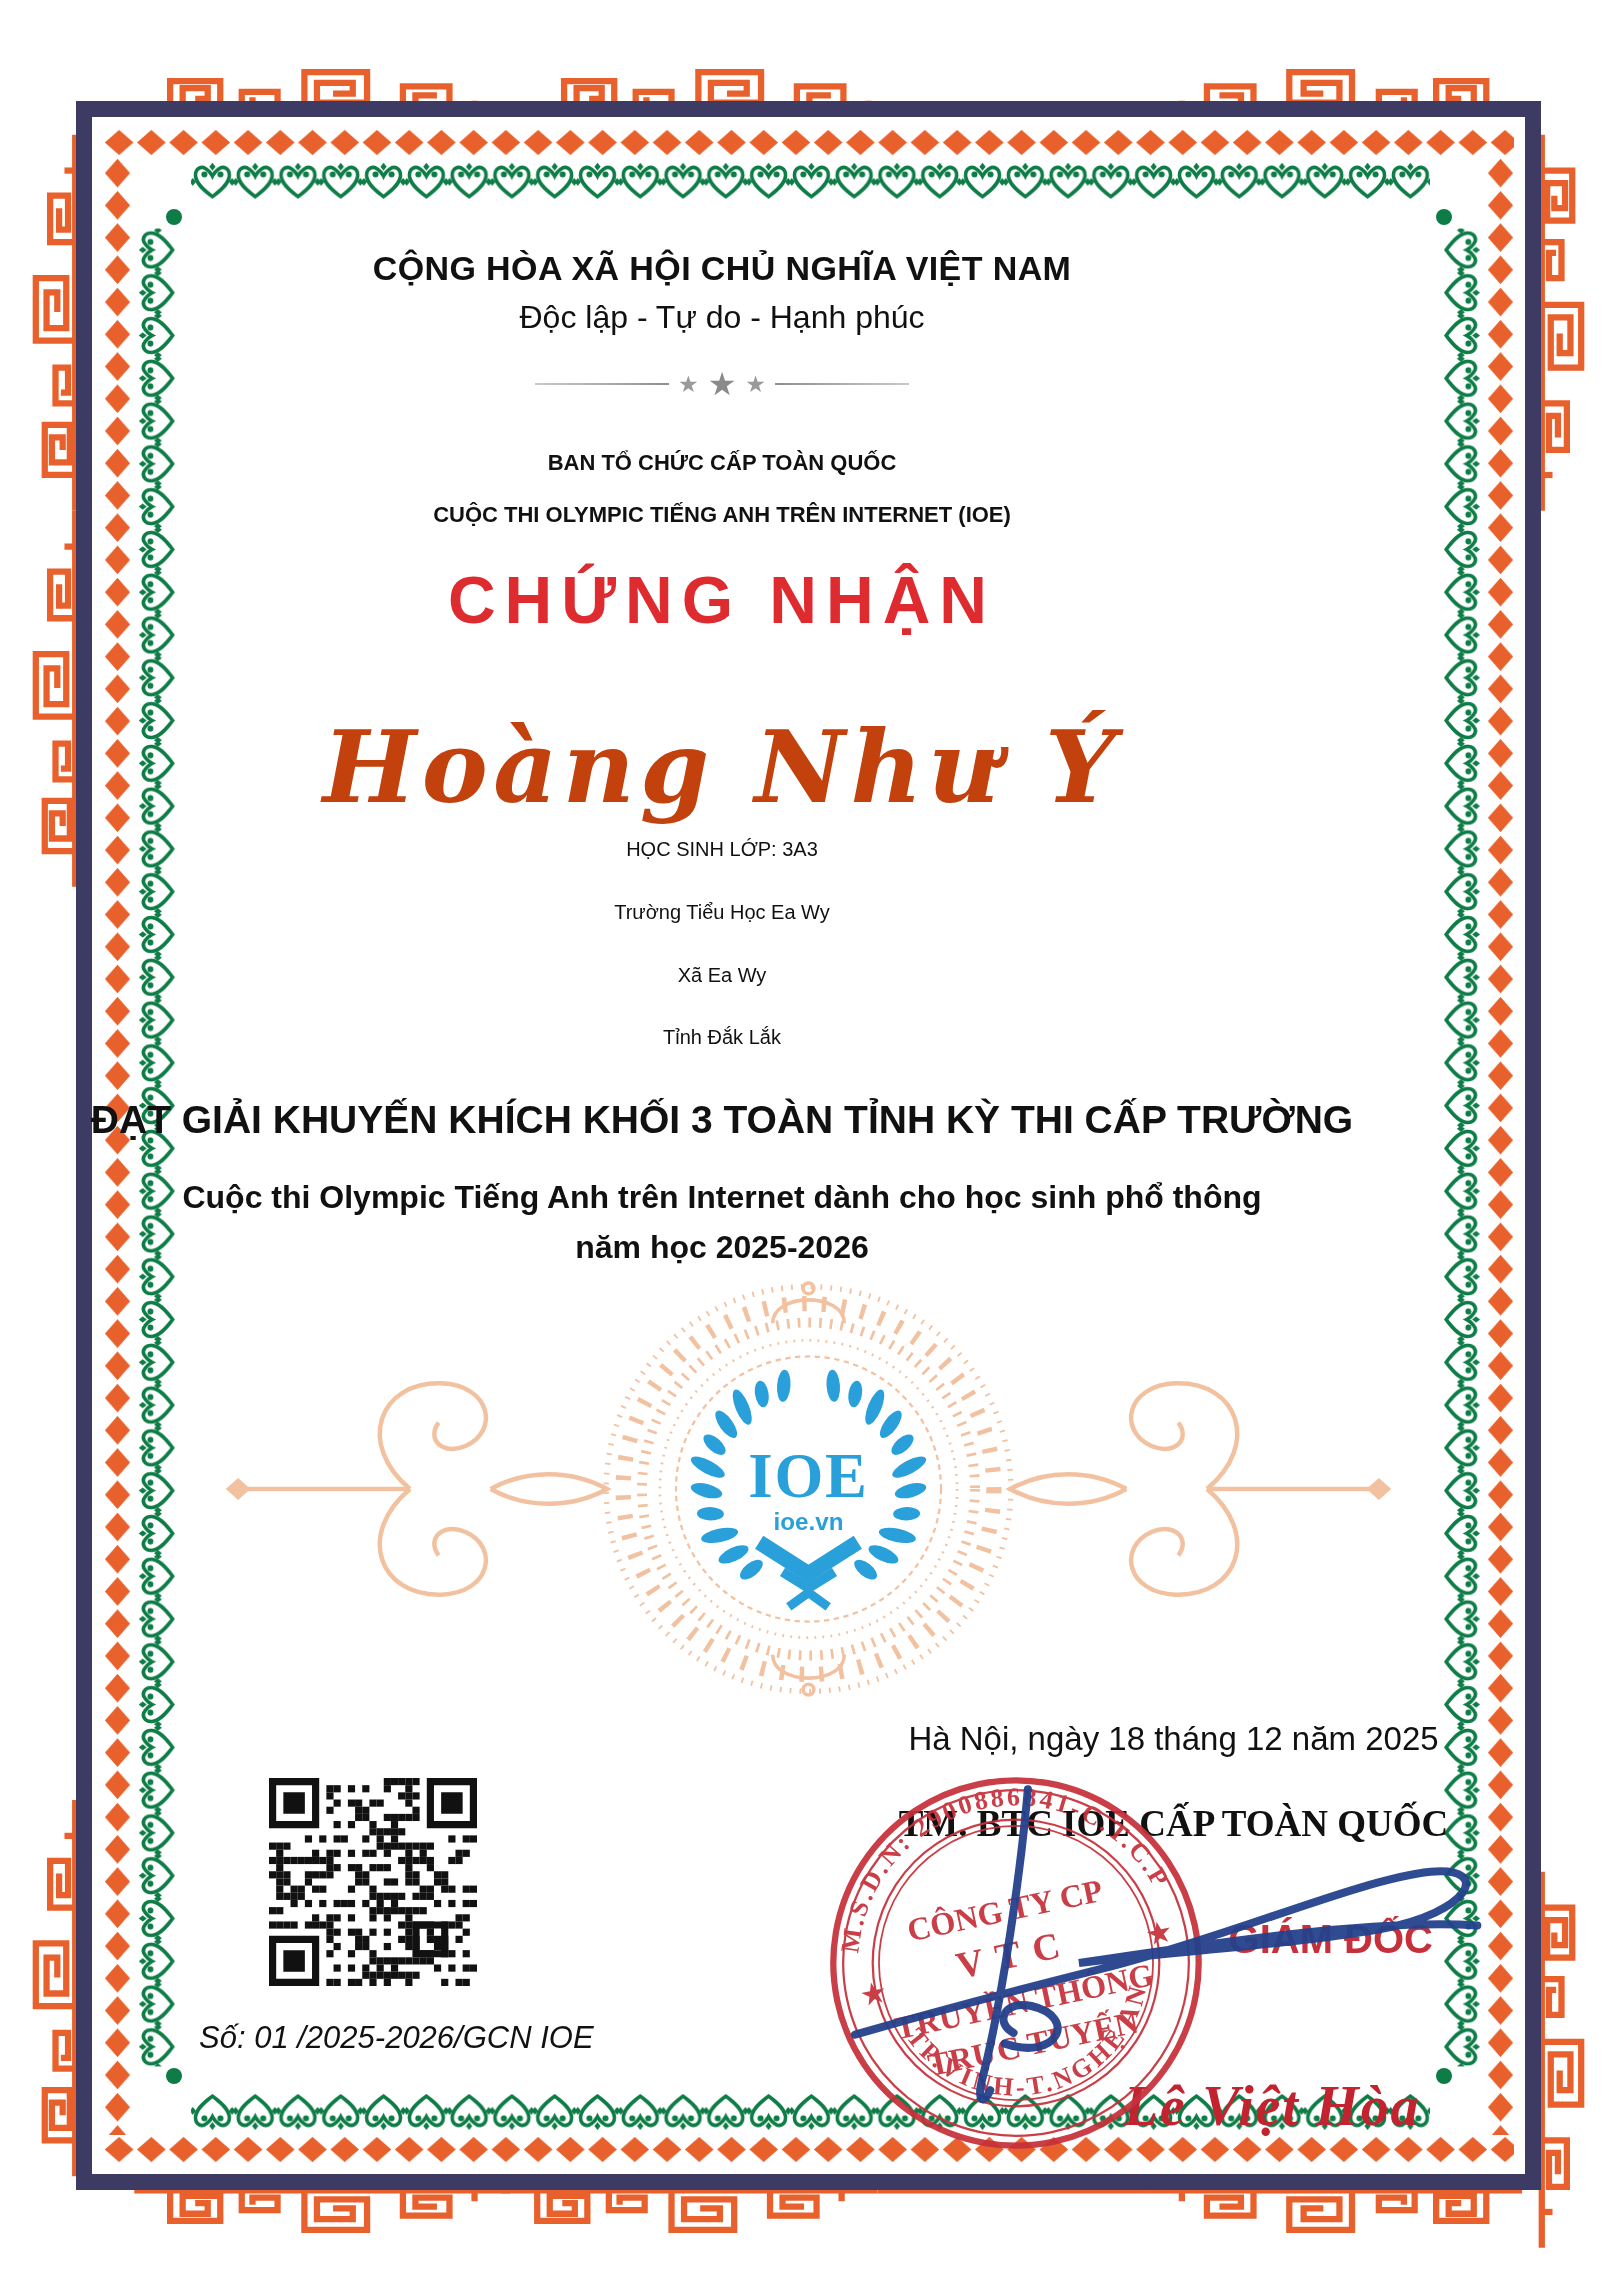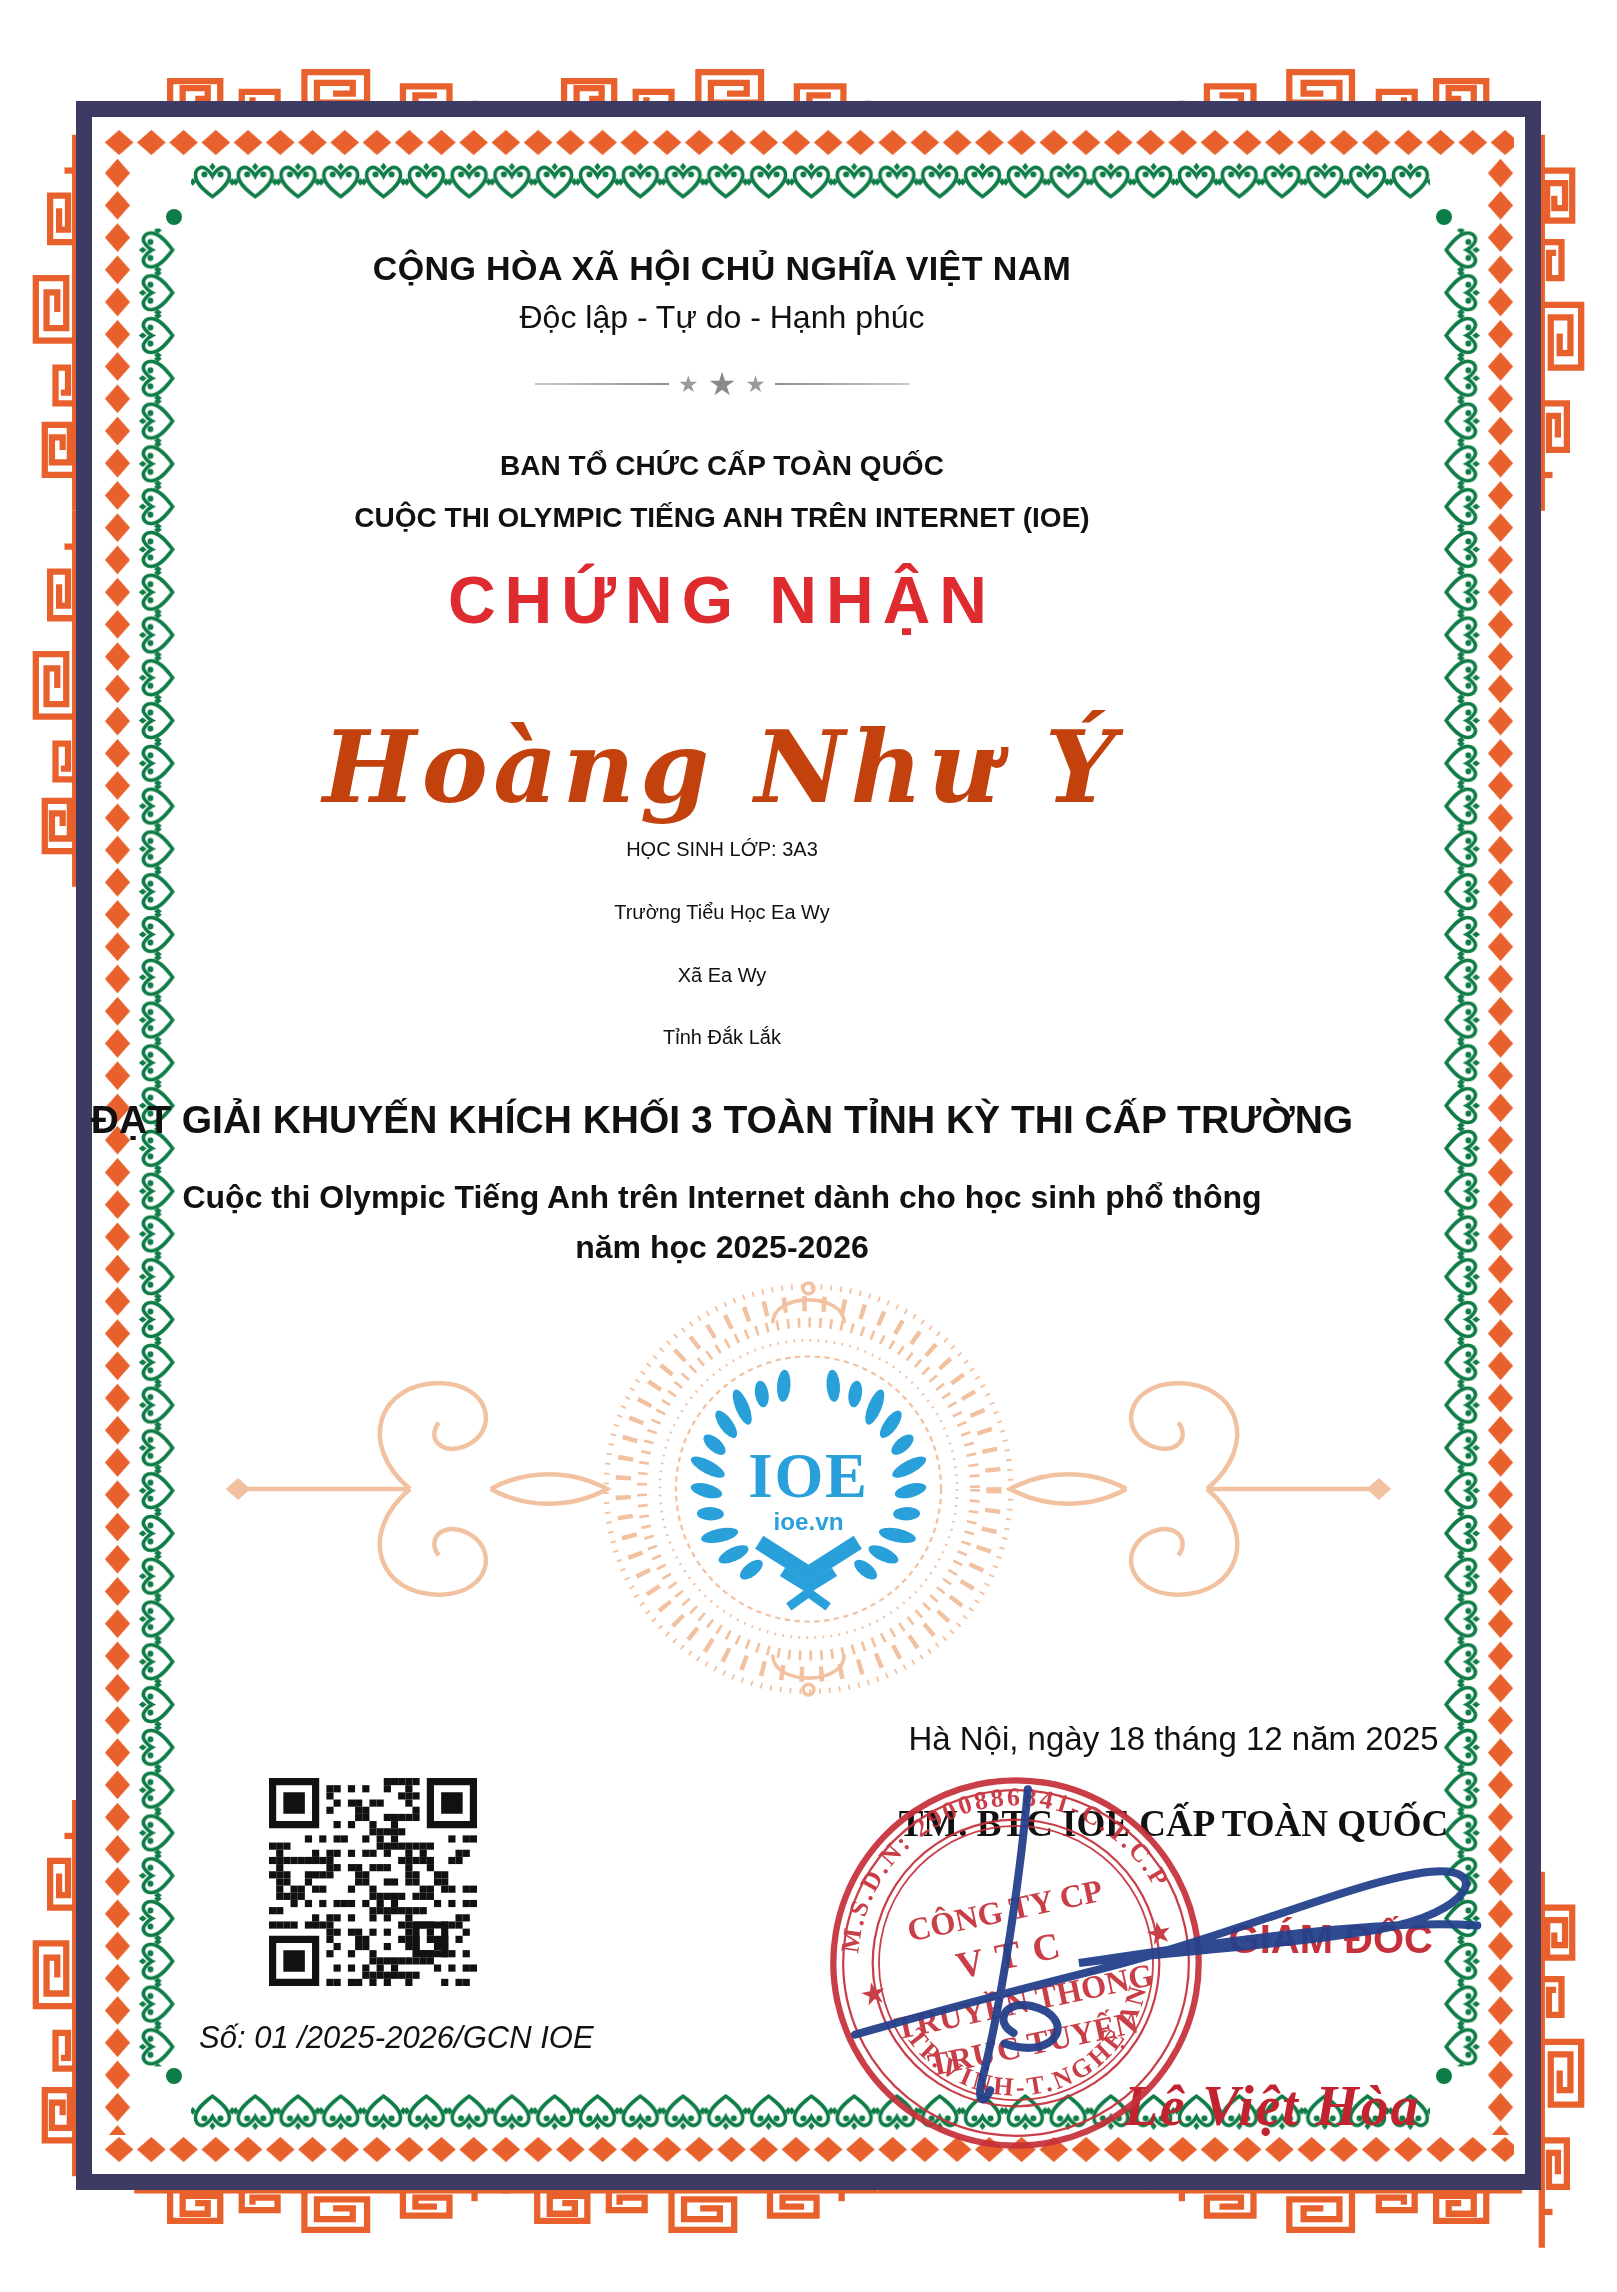--- a/index.html
+++ b/index.html
@@ -11,21 +11,21 @@
   .navy-frame{left:76px;top:101px;width:1465px;height:2089px;border:16px solid #3D3A64;box-sizing:border-box;}
   .corner-dot{width:16px;height:16px;border-radius:50%;background:#0E7C46;}
   
   .t-nat{font-size:34px;font-weight:700;letter-spacing:0.4px;}
   .t-motto{font-size:32px;}
   .divider{display:flex;align-items:center;justify-content:center;gap:9px;color:#8f8f8f;}
   .divider .line{width:134px;height:2.7px;background:linear-gradient(to right,#c9c9c9,#8f8f8f);}
   .divider .line.r{background:linear-gradient(to left,#c9c9c9,#8f8f8f);}
   .star-sm{font-size:23px;color:#9a9a9a;}
   .star-lg{font-size:32px;color:#8a8a8a;}
-  .t-org{font-size:28px;font-weight:700;}
+  .t-org{font-size:22px;font-weight:700;}
   .t-title{font-size:66px;font-weight:700;color:#DE2B30;letter-spacing:9px;}
   .t-name{font-family:"DejaVu Serif",serif;font-style:italic;font-weight:700;font-size:99px;letter-spacing:5.4px;color:#c2410c;}
   .t-info{font-size:20px;}
   .t-ach{font-size:39px;font-weight:700;}
   .t-contest{font-size:32px;font-weight:700;}
   .t-date{font-size:33px;}
   .sign-col{left:860px;width:627px;text-align:center;}
   .t-tm{font-family:"Liberation Serif",serif;font-size:37px;font-weight:700;}
   .t-gdo{font-family:"Liberation Serif",serif;font-size:34px;color:#1d1d1d;}
   .t-gd{font-size:40px;font-weight:700;color:#C5303A;}

